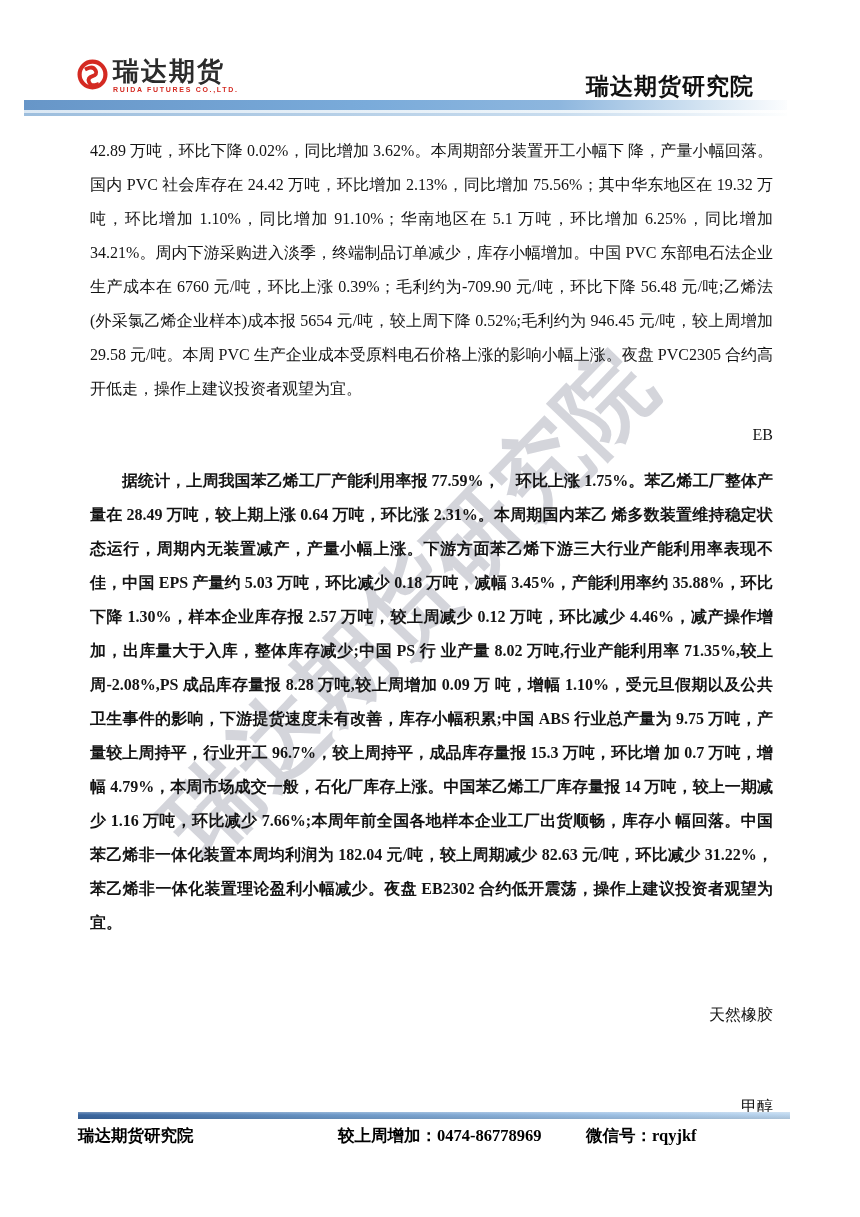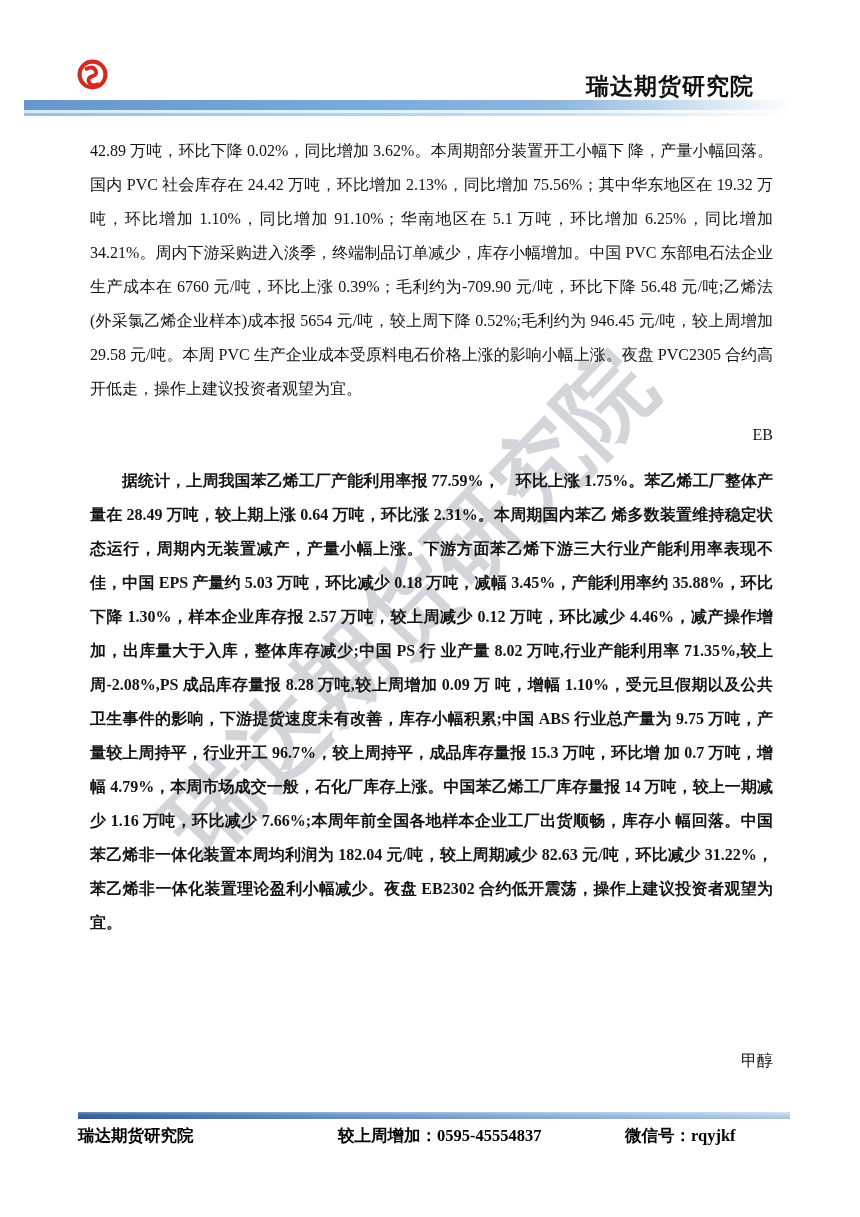--- a/index.html
+++ b/index.html
@@ -51,55 +51,60 @@
   .doc-body .section-label{text-align:right;}
 
   
   .footer-bar{position:absolute;left:78px;top:1112px;width:712px;height:7px;z-index:2;
     background-image:linear-gradient(180deg,rgba(255,255,255,.30) 0%,rgba(255,255,255,0) 40%,rgba(0,0,0,.10) 100%),
       linear-gradient(90deg,var(--footer-bar-start,#39659e) 0%,#6b97c7 35%,#9dc0e4 75%,var(--footer-bar-end,#bcd6ee) 100%);}
   .footer-row{position:absolute;left:0;top:1125px;width:860px;height:24px;z-index:2;
     font-size:16.5px;font-weight:700;color:#000;}
   .f-org{position:absolute;left:78px;}
   .f-hotline{position:absolute;left:338px;}
-  .f-wechat{position:absolute;left:625px;}
+  .f-wechat{position:absolute;left:586px;}
 </style>
 </head>
 <body>
 
 <div class="page">
 
   <div class="watermark">瑞达期货研究院</div>
 
   <header>
     <div class="logo">
       <svg class="logo-icon" viewBox="0 0 48 48" aria-hidden="true">
         <circle cx="24" cy="24" r="20" fill="none" stroke="#d42a22" stroke-width="6.5"></circle>
         <path d="M15 15 q10 -5 14 3 q3 6 -5 8.5 q-8 2.5 -5.5 9 q2.5 7.5 12.5 4" fill="none" stroke="#d42a22" stroke-width="6" stroke-linecap="square"></path>
       </svg>
+      <div class="logo-text">
+        <div class="brand-cn">瑞达期货</div>
+        <div class="brand-en">RUIDA FUTURES CO.,LTD.</div>
+      </div>
     </div>
     <div class="header-title">瑞达期货研究院</div>
     <div class="header-bar">
       <div class="bar-main"></div>
       <div class="bar-light"></div>
       <div class="bar-line"></div>
     </div>
   </header>
 
   <main class="doc-body">
       <p class="body-paragraph">42.89 万吨，环比下降 0.02%，同比增加 3.62%。本周期部分装置开工小幅下 降，产量小幅回落。国内 PVC 社会库存在 24.42 万吨，环比增加 2.13%，同比增加 75.56%；其中华东地区在 19.32 万吨，环比增加 1.10%，同比增加 91.10%；华南地区在 5.1 万吨，环比增加 6.25%，同比增加 34.21%。周内下游采购进入淡季，终端制品订单减少，库存小幅增加。中国 PVC 东部电石法企业生产成本在 6760 元/吨，环比上涨 0.39%；毛利约为-709.90 元/吨，环比下降 56.48 元/吨;乙烯法(外采氯乙烯企业样本)成本报 5654 元/吨，较上周下降 0.52%;毛利约为 946.45 元/吨，较上周增加 29.58 元/吨。本周 PVC 生产企业成本受原料电石价格上涨的影响小幅上涨。夜盘 PVC2305 合约高开低走，操作上建议投资者观望为宜。</p>
       <p class="section-label">EB</p>
       <p class="body-paragraph indent">据统计，上周我国苯乙烯工厂产能利用率报 77.59%，　环比上涨 1.75%。苯乙烯工厂整体产量在 28.49 万吨，较上期上涨 0.64 万吨，环比涨 2.31%。本周期国内苯乙 烯多数装置维持稳定状态运行，周期内无装置减产，产量小幅上涨。下游方面苯乙烯下游三大行业产能利用率表现不佳，中国 EPS 产量约 5.03 万吨，环比减少 0.18 万吨，减幅 3.45%，产能利用率约 35.88%，环比下降 1.30%，样本企业库存报 2.57 万吨，较上周减少 0.12 万吨，环比减少 4.46%，减产操作增加，出库量大于入库，整体库存减少;中国 PS 行 业产量 8.02 万吨,行业产能利用率 71.35%,较上周-2.08%,PS 成品库存量报 8.28 万吨,较上周增加 0.09 万 吨，增幅 1.10%，受元旦假期以及公共卫生事件的影响，下游提货速度未有改善，库存小幅积累;中国 ABS 行业总产量为 9.75 万吨，产量较上周持平，行业开工 96.7%，较上周持平，成品库存量报 15.3 万吨，环比增 加 0.7 万吨，增幅 4.79%，本周市场成交一般，石化厂库存上涨。中国苯乙烯工厂库存量报 14 万吨，较上一期减少 1.16 万吨，环比减少 7.66%;本周年前全国各地样本企业工厂出货顺畅，库存小 幅回落。中国苯乙烯非一体化装置本周均利润为 182.04 元/吨，较上周期减少 82.63 元/吨，环比减少 31.22%，苯乙烯非一体化装置理论盈利小幅减少。夜盘 EB2302 合约低开震荡，操作上建议投资者观望为宜。</p>
       <p class="blank"></p>
+      <p class="section-label">天然橡胶</p>
       <p class="blank"></p>
       <p class="section-label">甲醇</p>
     </main>
 
   <footer>
     <div class="footer-bar"></div>
     <div class="footer-row">
       <span class="f-org">瑞达期货研究院</span>
-      <span class="f-hotline"><span>较上周增加：</span><span>0595-45554837</span></span>
+      <span class="f-hotline"><span>较上周增加：</span><span>0474-86778969</span></span>
       <span class="f-wechat"><span>微信号：</span><span>rqyjkf</span></span>
     </div>
   </footer>
 
 </div>
 
 </body></html>

